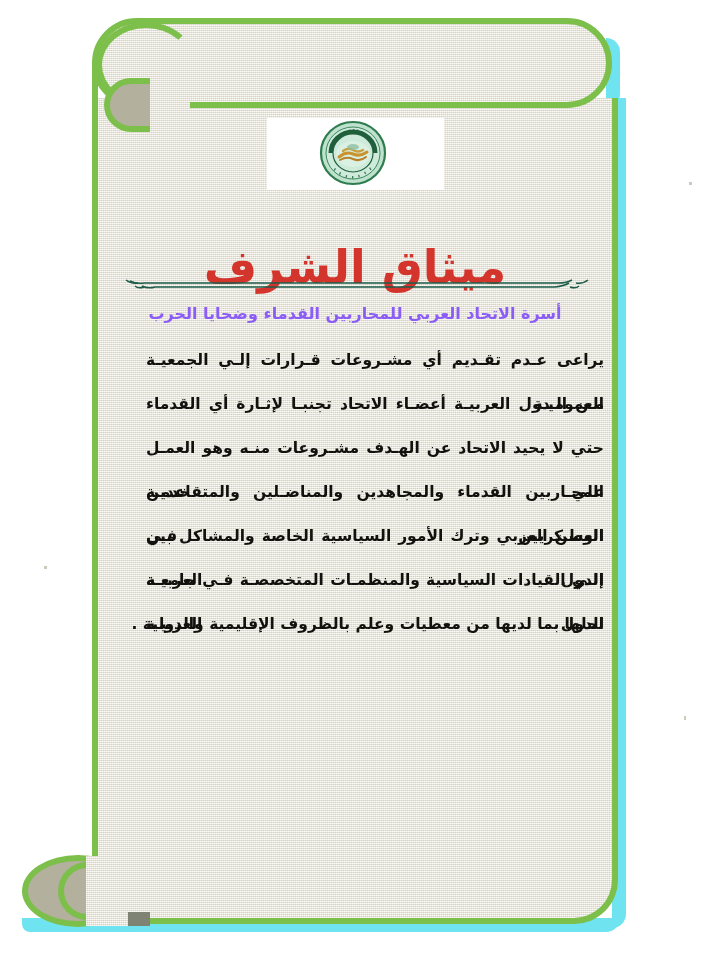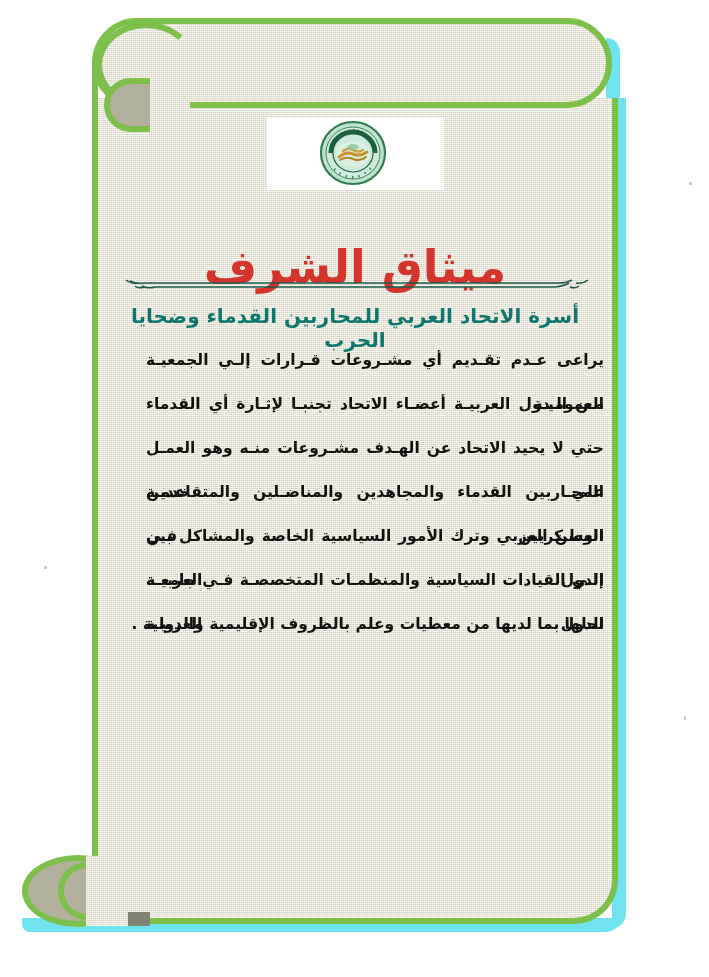--- a/index.html
+++ b/index.html
@@ -239,22 +239,22 @@
     height: 16px;
   }
 
   
   #subtitle {
     position: absolute;
     left: 0;
     top: 200px;
     width: 502px;
     text-align: center;
-    color: #0f766e;
-    font-size: 20px;
+    color: #8b5cf6;
+    font-size: 16px;
     font-weight: bold;
     font-family: "DejaVu Sans", "Liberation Sans", sans-serif;
   }
 
   
   #body-lines {
     position: absolute;
     left: 2px;
     top: 234px;
     width: 498px;

